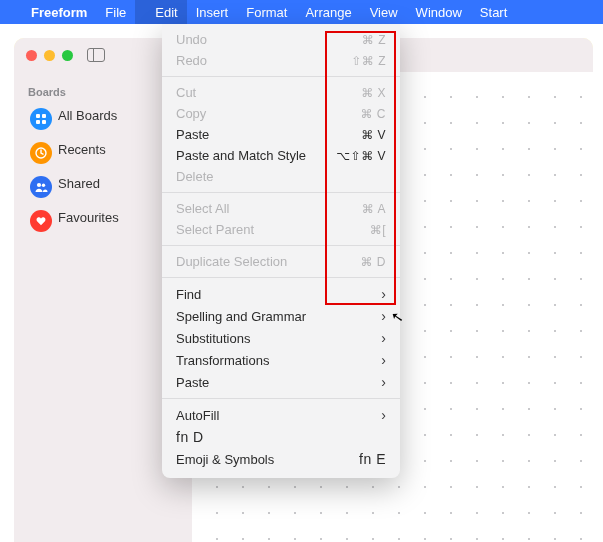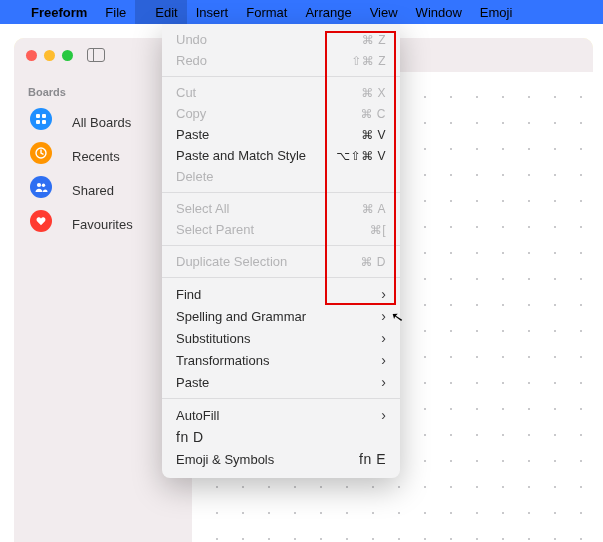--- a/index.html
+++ b/index.html
@@ -1,20 +1,20 @@
 <!DOCTYPE html>
 <html><head>
 <meta charset="utf-8">
 <style>
 * { margin: 0; padding: 0; box-sizing: border-box; font-family: -apple-system, "Helvetica Neue", Arial, sans-serif; }
 html, body { width: 603px; height: 542px; overflow: hidden; }
 body { background: #fff; font-size: 13px; color: #333; position: relative; }
 
 
-.menubar { height: 24px; background: #3374ff; color: #000000; display: flex; padding: 0 10px; font-size: 13px; font-weight: 500; }
+.menubar { height: 24px; background: #3374ff; color: #ffffff; display: flex; padding: 0 10px; font-size: 13px; font-weight: 500; }
 .menubar .apple { font-size: 15px; margin-right: 12px; }
 .menubar .mb-item { padding: 0 9px; height: 24px; display: flex; align-items: center; cursor: default; }
 .menubar .mb-item.app { font-weight: 700; }
 .menubar .mb-item.active { background: #2b62d9; padding-left: 20px; }
 
 
 .workspace { position: absolute; top: 24px; left: 0; right: 0; bottom: 0; background: #fff; }
 
 
 .window { position: absolute; top: 14px; left: 14px; right: 10px; bottom: 0; border-radius: 10px 10px 0 0; overflow: hidden; background: #fef9c3; }
@@ -23,21 +23,21 @@
 .dot { width: 11px; height: 11px; border-radius: 50%; }
 .dot.red { background: #fe5f57; }
 .dot.yellow { background: #febc2e; }
 .dot.green { background: #28c840; }
 .sidebar-toggle { width: 18px; height: 14px; border: 1.2px solid #7a7a7a; border-radius: 3px; position: relative; }
 .sidebar-toggle::before { content: ""; position: absolute; left: 5px; top: 0; bottom: 0; width: 1.2px; background: #7a7a7a; }
 
 .content { display: flex; height: calc(100% - 34px); }
 .sidebar { width: 178px; background: #f2ecee; padding: 8px 10px; }
 .sidebar h4 { font-size: 11px; color: #8a8a8e; font-weight: 600; margin: 6px 0 4px 4px; }
-.sb-row { display: flex; align-items: flex-end; gap: 20px; padding: 6px 6px; border-radius: 6px; cursor: default; }
+.sb-row { display: flex; align-items: flex-start; gap: 6px; padding: 6px 6px; border-radius: 6px; cursor: default; }
 .sb-icon { width: 22px; height: 22px; border-radius: 50%; display: flex; align-items: center; justify-content: center; flex-shrink: 0; }
 .sb-icon svg { display: block; }
 
 .canvas { flex: 1; position: relative; background-color: #fff;
   background-image: radial-gradient(circle, #c9c9cc 1px, transparent 1px);
   background-size: 26px 26px; background-position: 12px 12px; }
 
 
 .menu { position: absolute; top: 24px; left: 162px; width: 238px; background: #f3f3f4; border-radius: 0 0 8px 8px; box-shadow: 0 10px 30px rgba(0,0,0,.25); padding: 5px 0 8px; z-index: 50; }
 .mi { display: flex; align-items: center; justify-content: space-between; padding: 3px 14px; font-size: 13px; color: #2b2b2b; cursor: default; min-height: 20px; }
@@ -56,21 +56,21 @@
 <div class="menubar">
   <span class="apple"></span>
   <span class="mb-item app">Freeform</span>
   <span class="mb-item">File</span>
   <span class="mb-item active">Edit</span>
   <span class="mb-item">Insert</span>
   <span class="mb-item">Format</span>
   <span class="mb-item">Arrange</span>
   <span class="mb-item">View</span>
   <span class="mb-item">Window</span>
-  <span class="mb-item">Emoji</span>
+  <span class="mb-item">Start</span>
 </div>
 
 <div class="workspace">
   <div class="window">
     <div class="titlebar">
       <div class="traffic">
         <span class="dot red"></span>
         <span class="dot yellow"></span>
         <span class="dot green"></span>
       </div>

